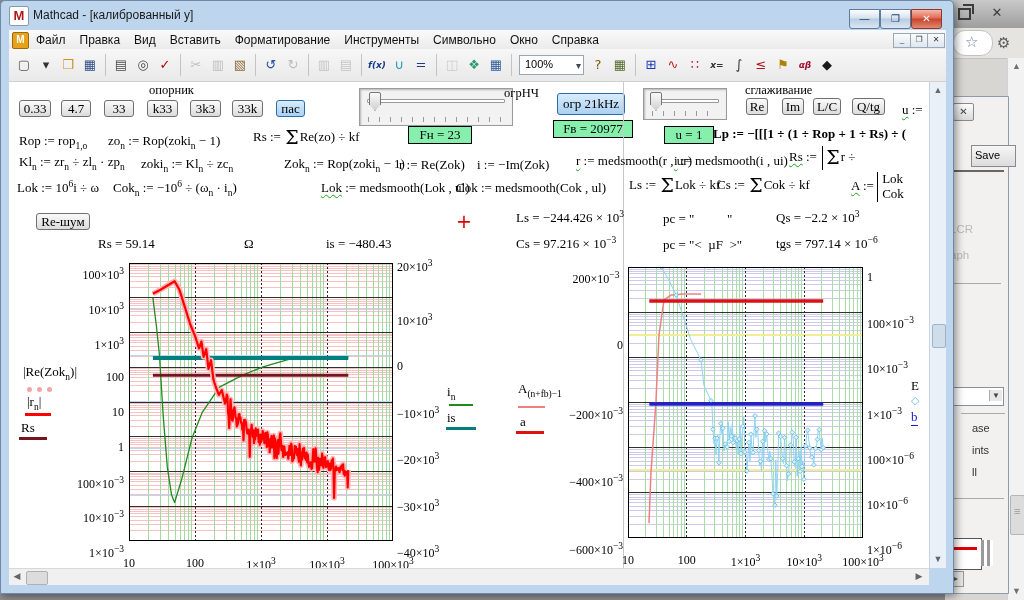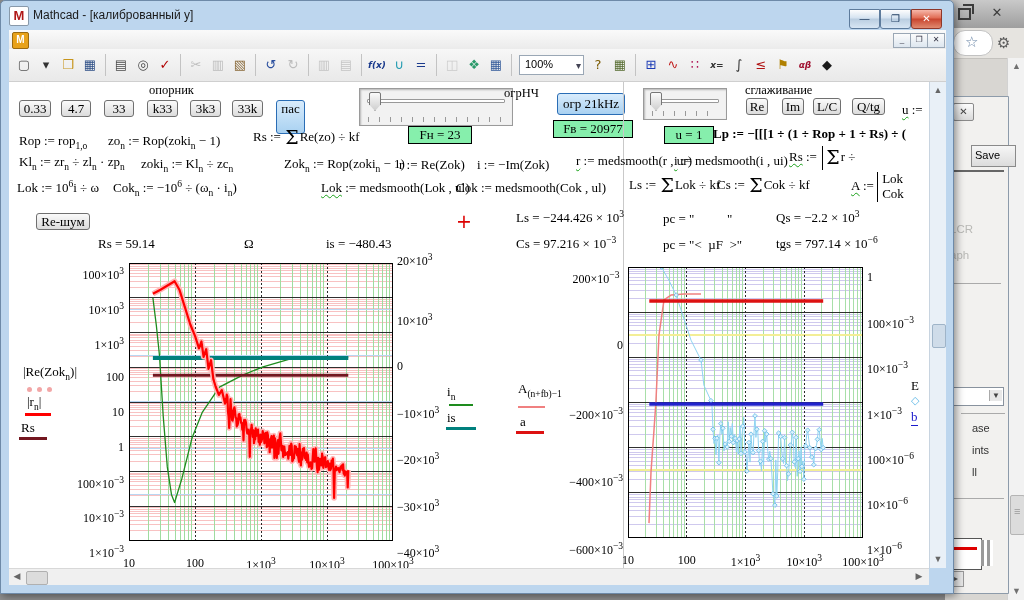--- a/index.html
+++ b/index.html
@@ -125,20 +125,21 @@
     <div class="abs" id="titlebar">
       <div class="abs" id="mc-logo">M</div>
       <div class="abs" id="mc-title">Mathcad - [калиброванный у]</div>
       <div class="abs capbtn" style="left:848px;">—</div>
       <div class="abs capbtn" style="left:879px;">❐</div>
       <div class="abs capbtn close" style="left:910px;">✕</div>
     </div>
 
     <div class="abs" id="menubar">
       <div class="abs" id="mdi-icon">M</div>
+      <div id="menu-items"><span class="menu-item">Файл</span><span class="menu-item">Правка</span><span class="menu-item">Вид</span><span class="menu-item">Вставить</span><span class="menu-item">Форматирование</span><span class="menu-item">Инструменты</span><span class="menu-item">Символьно</span><span class="menu-item">Окно</span><span class="menu-item">Справка</span></div>
       <div class="abs mdibtn" style="left:884px;">_</div>
       <div class="abs mdibtn" style="left:901px;">❐</div>
       <div class="abs mdibtn" style="left:918px;">✕</div>
     </div>
 
     <div class="abs" id="mc-toolbar">
         <span class="tbi" style="color: rgb(85, 85, 85);">▢</span>
         <span class="tbi" style="color: rgb(51, 51, 51);">▾</span>
         <span class="tbi" style="color: rgb(199, 149, 28);">❒</span>
         <span class="tbi" style="color: rgb(46, 79, 134);">▦</span>
@@ -183,21 +184,21 @@
     <div class="abs" id="worksheet">
 
       <div class="abs wstext" style="left:140px;top:1px;font-size:12.5px;">опорник</div>
       <div id="ref-buttons">
           <div class="wsbtn" style="position: absolute; left: 10px; top: 18px; width: 32px; height: 17px;">0.33</div>
           <div class="wsbtn" style="position: absolute; left: 52px; top: 18px; width: 30px; height: 17px;">4.7</div>
           <div class="wsbtn" style="position: absolute; left: 95px; top: 18px; width: 30px; height: 17px;">33</div>
           <div class="wsbtn" style="position: absolute; left: 138px; top: 18px; width: 31px; height: 17px;">k33</div>
           <div class="wsbtn" style="position: absolute; left: 181px; top: 18px; width: 31px; height: 17px;">3k3</div>
           <div class="wsbtn" style="position: absolute; left: 223px; top: 18px; width: 31px; height: 17px;">33k</div>
-          <div class="wsbtn active" style="position: absolute; left: 267px; top: 18px; width: 29px; height: 34px;">пас</div>
+          <div class="wsbtn active" style="position: absolute; left: 267px; top: 18px; width: 29px; height: 17px;">пас</div>
         </div>
 
       <div class="abs slider" style="left:350px;top:6px;width:152px;height:36px;">
         <div class="sl-groove"></div>
         <div class="sl-thumb" style="left:9px;"></div>
         <div class="sl-ticks"></div>
       </div>
       <div class="abs mbox" style="left:399px;top:44px;width:54px;text-align:center;">Fн = 23</div>
 
       <div class="abs wstext" style="left:495px;top:4px;font-size:12.5px;">огрНЧ</div>
@@ -405,21 +406,21 @@
         </div>
         <div class="tick" style="top: 173px; left: 61px; width: 54px; text-align: right;">100×10<sup>3</sup></div>
         <div class="tick" style="top: 207.75px; left: 61px; width: 54px; text-align: right;">10×10<sup>3</sup></div>
         <div class="tick" style="top: 242.5px; left: 61px; width: 54px; text-align: right;">1×10<sup>3</sup></div>
         <div class="tick" style="top: 277.25px; left: 61px; width: 54px; text-align: right;">100</div>
         <div class="tick" style="top: 312px; left: 61px; width: 54px; text-align: right;">10</div>
         <div class="tick" style="top: 346.75px; left: 61px; width: 54px; text-align: right;">1</div>
         <div class="tick" style="top: 381.5px; left: 61px; width: 54px; text-align: right;">100×10<sup>−3</sup></div>
         <div class="tick" style="top: 416.25px; left: 61px; width: 54px; text-align: right;">10×10<sup>−3</sup></div>
         <div class="tick" style="top: 451px; left: 61px; width: 54px; text-align: right;">1×10<sup>−3</sup></div>
-        <div class="tick" style="top: 159px; left: 388px;">20×10<sup>3</sup></div>
+        <div class="tick" style="top: 165px; left: 388px;">20×10<sup>3</sup></div>
         <div class="tick" style="top: 219.333px; left: 388px;">10×10<sup>3</sup></div>
         <div class="tick" style="top: 265.667px; left: 388px;">0</div>
         <div class="tick" style="top: 312px; left: 388px;">−10×10<sup>3</sup></div>
         <div class="tick" style="top: 358.333px; left: 388px;">−20×10<sup>3</sup></div>
         <div class="tick" style="top: 404.667px; left: 388px;">−30×10<sup>3</sup></div>
         <div class="tick" style="top: 451px; left: 388px;">−40×10<sup>3</sup></div>
         <div class="tick" style="top: 463px; left: 90px; width: 60px; text-align: center;">10</div>
         <div class="tick" style="top: 463px; left: 156px; width: 60px; text-align: center;">100</div>
         <div class="tick" style="top: 463px; left: 222px; width: 60px; text-align: center;">1×10<sup>3</sup></div>
         <div class="tick" style="top: 463px; left: 288px; width: 60px; text-align: center;">10×10<sup>3</sup></div>

